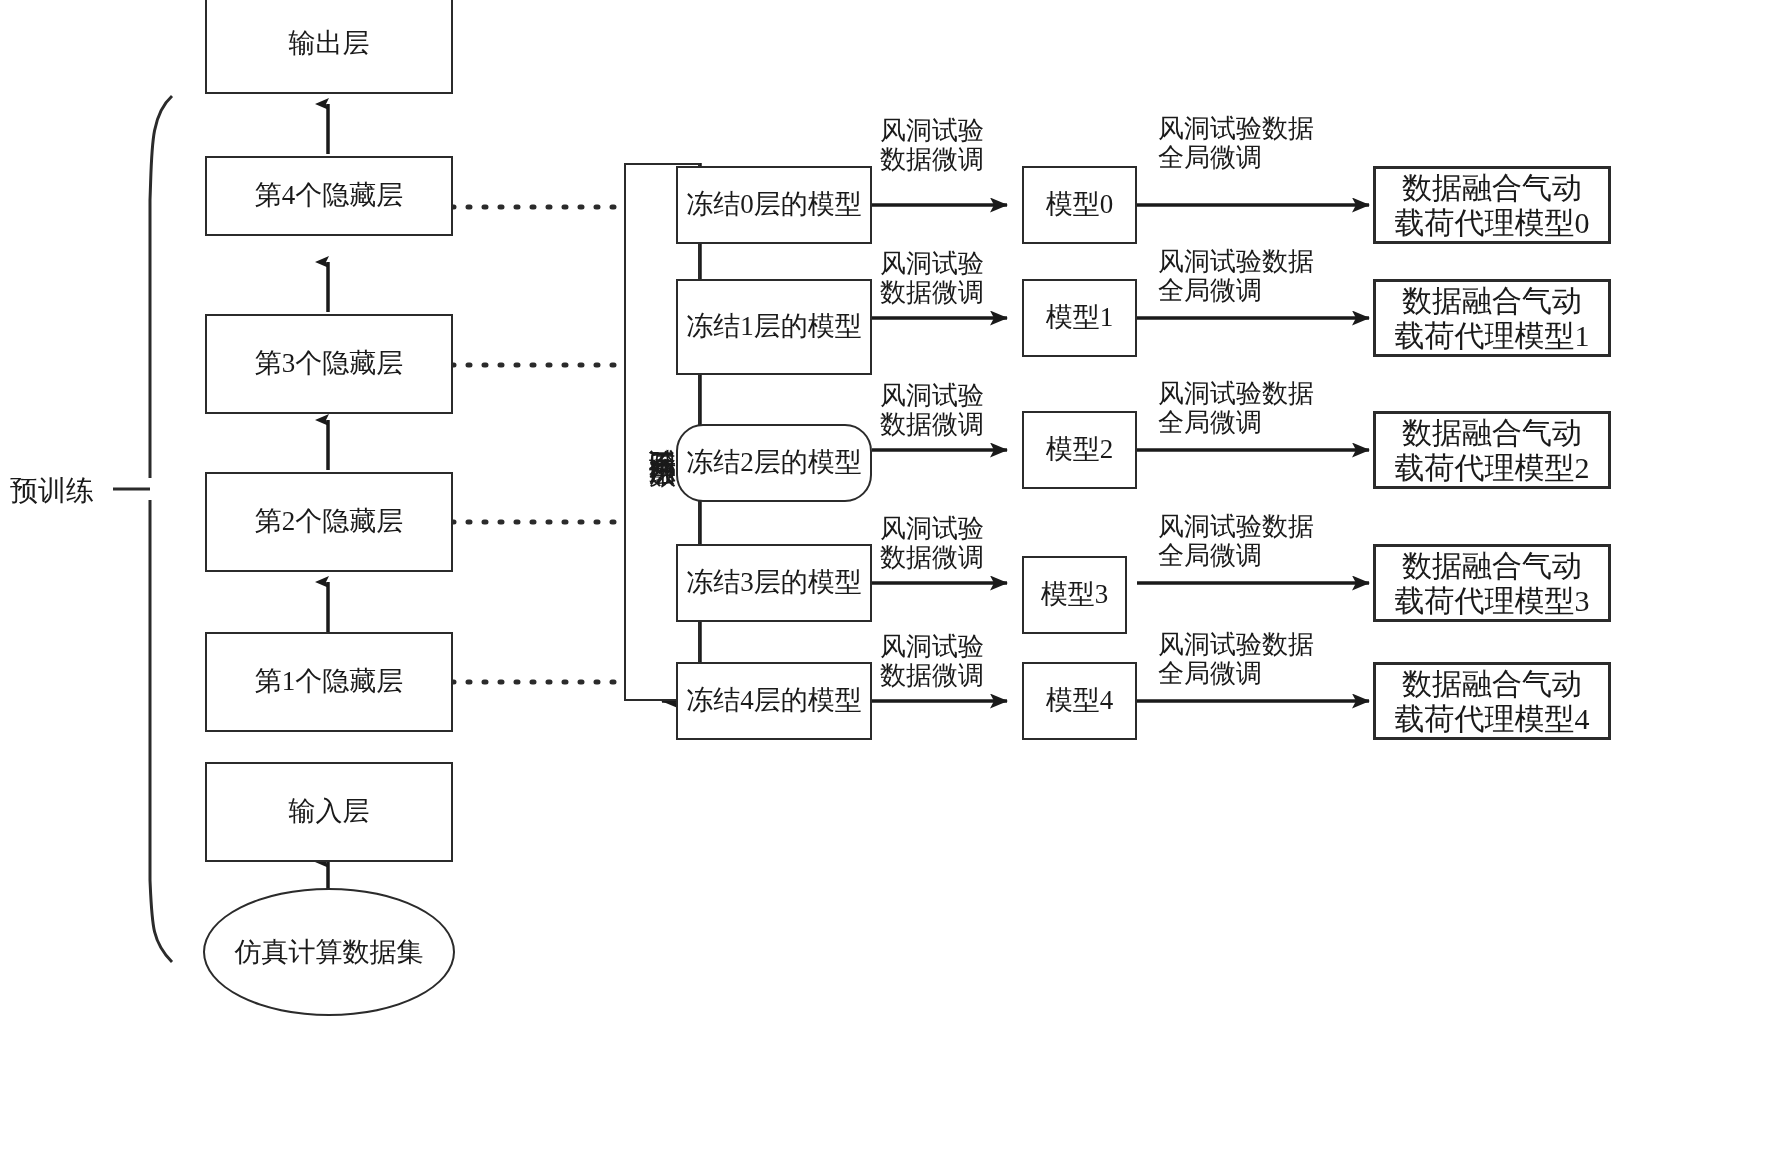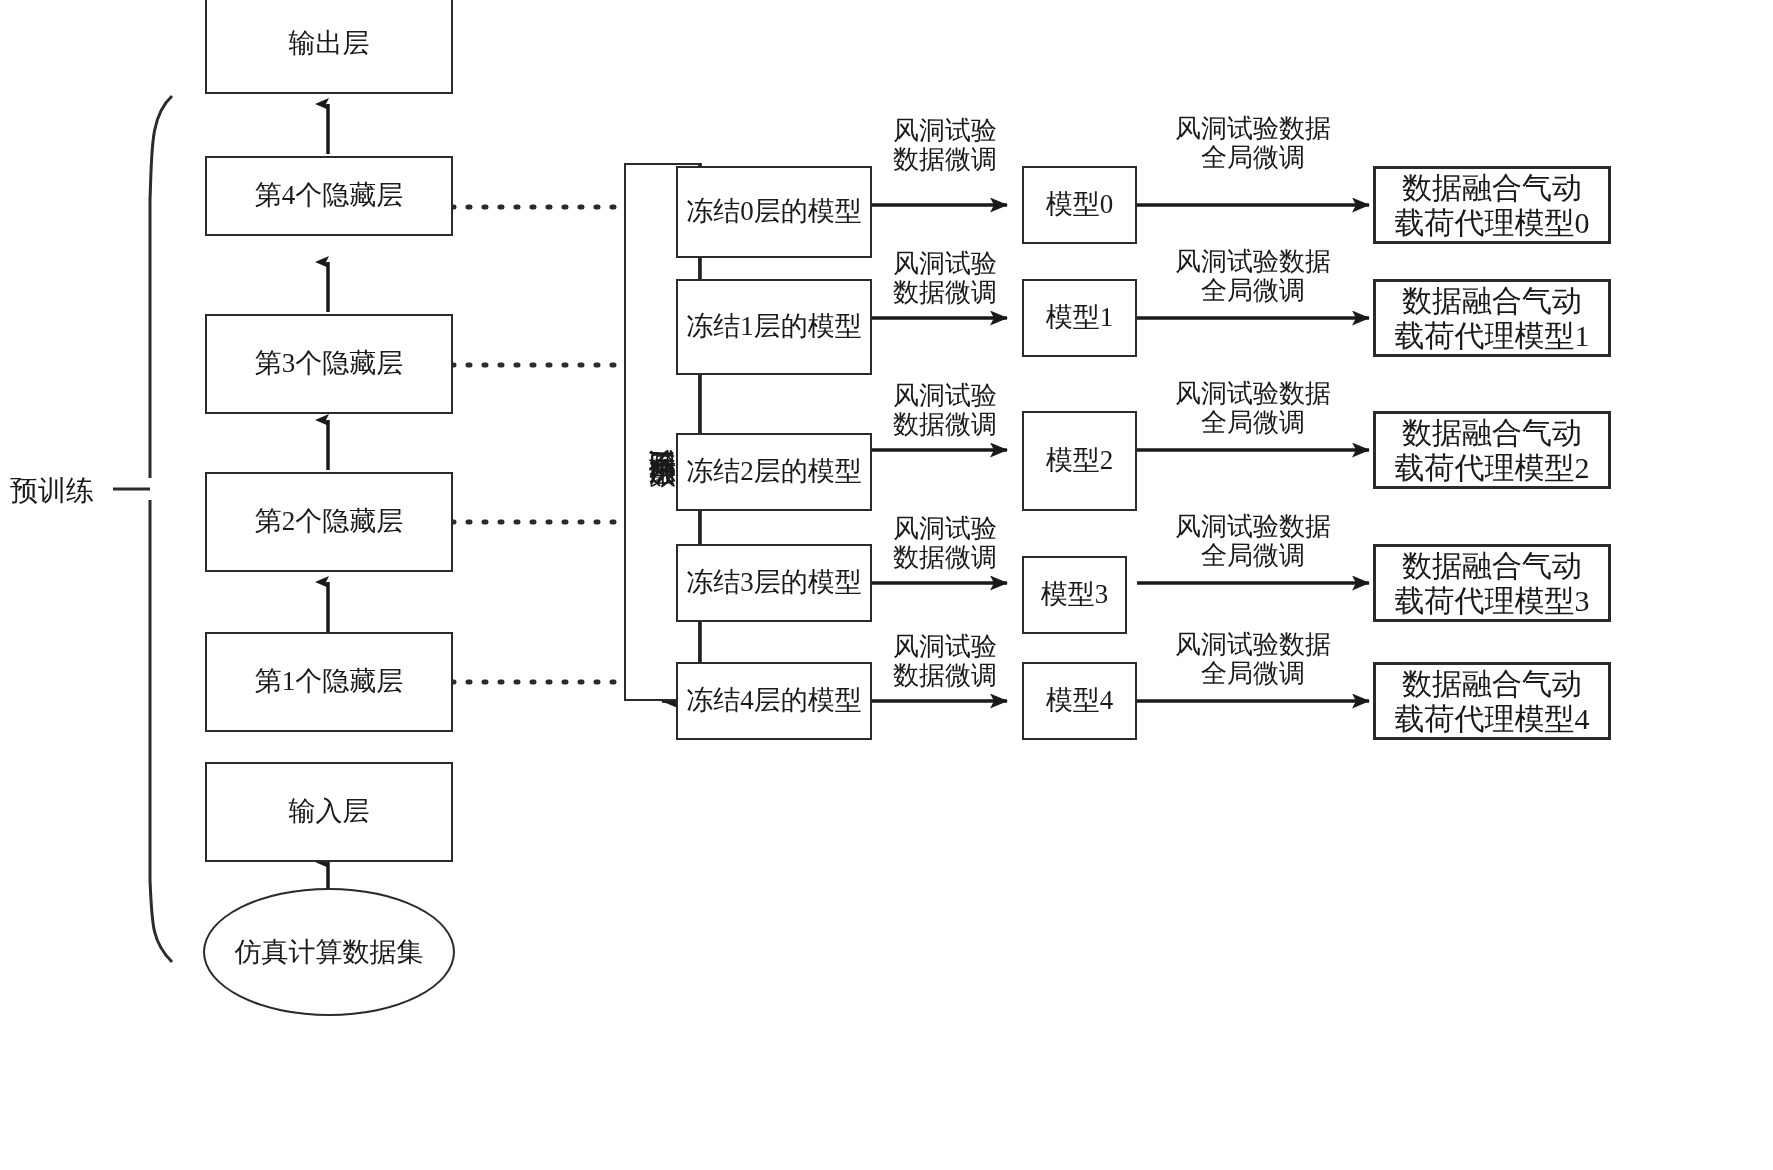--- a/index.html
+++ b/index.html
@@ -48,21 +48,21 @@
     background:#fff;
     display:flex;
     align-items:center;
     justify-content:center;
     font-size:27px;
   }
   .edge-label{
     position:absolute;
     font-size:26px;
     line-height:1.12;
-    text-align:center;
+    text-align:left;
     white-space:pre-line;
     color:#1a1a1a;
   }
   .plain-label{
     position:absolute;
     font-size:28px;
     color:#1a1a1a;
     white-space:nowrap;
   }
   svg.overlay{
@@ -147,42 +147,42 @@
   <div class="node net-layer" style="left:205px; top:472px; width:248px; height:100px;">第2个隐藏层</div>
 
   <div class="node net-layer" style="left:205px; top:632px; width:248px; height:100px;">第1个隐藏层</div>
 
   <div class="node net-layer" style="left:205px; top:762px; width:248px; height:100px;">输入层</div>
 
   <div class="ellipse" style="left:203px; top:888px; width:252px; height:128px;">仿真计算数据集</div>
 
   <div class="node vbox" style="left:624px; top:163px; width:76px; height:538px;">试验不同冻结层数</div>
 
-  <div class="node frozen-box" style="left:676px; top:166px; width:196px; height:92px;">冻结0层的模型</div>
+  <div class="node frozen-box" style="left:676px; top:166px; width:196px; height:78px;">冻结0层的模型</div>
   <div class="edge-label" style="left:880px; top:116px; width:130px;">风洞试验
 数据微调</div>
   <div class="node model-box" style="left:1022px; top:166px; width:115px; height:78px;">模型0</div>
   <div class="edge-label" style="left:1158px; top:114px; width:190px;">风洞试验数据
 全局微调</div>
   <div class="node final-box" style="left:1373px; top:166px; width:238px; height:78px;">数据融合气动
 载荷代理模型0</div>
 
   <div class="node frozen-box" style="left:676px; top:279px; width:196px; height:96px;">冻结1层的模型</div>
   <div class="edge-label" style="left:880px; top:249px; width:130px;">风洞试验
 数据微调</div>
   <div class="node model-box" style="left:1022px; top:279px; width:115px; height:78px;">模型1</div>
   <div class="edge-label" style="left:1158px; top:247px; width:190px;">风洞试验数据
 全局微调</div>
   <div class="node final-box" style="left:1373px; top:279px; width:238px; height:78px;">数据融合气动
 载荷代理模型1</div>
 
-  <div class="node frozen-box" style="left:676px; top:433px; width:196px; height:78px;">冻结2层的模型</div>
+  <div class="node frozen-box" style="left:676px; top:424px; width:196px; height:78px;border-radius:27px;">冻结2层的模型</div>
   <div class="edge-label" style="left:880px; top:381px; width:130px;">风洞试验
 数据微调</div>
-  <div class="node model-box" style="left:1022px; top:411px; width:115px; height:100px;">模型2</div>
+  <div class="node model-box" style="left:1022px; top:411px; width:115px; height:78px;">模型2</div>
   <div class="edge-label" style="left:1158px; top:379px; width:190px;">风洞试验数据
 全局微调</div>
   <div class="node final-box" style="left:1373px; top:411px; width:238px; height:78px;">数据融合气动
 载荷代理模型2</div>
 
   <div class="node frozen-box" style="left:676px; top:544px; width:196px; height:78px;">冻结3层的模型</div>
   <div class="edge-label" style="left:880px; top:514px; width:130px;">风洞试验
 数据微调</div>
   <div class="node model-box" style="left:1022px; top:556px; width:105px; height:78px;">模型3</div>
   <div class="edge-label" style="left:1158px; top:512px; width:190px;">风洞试验数据

